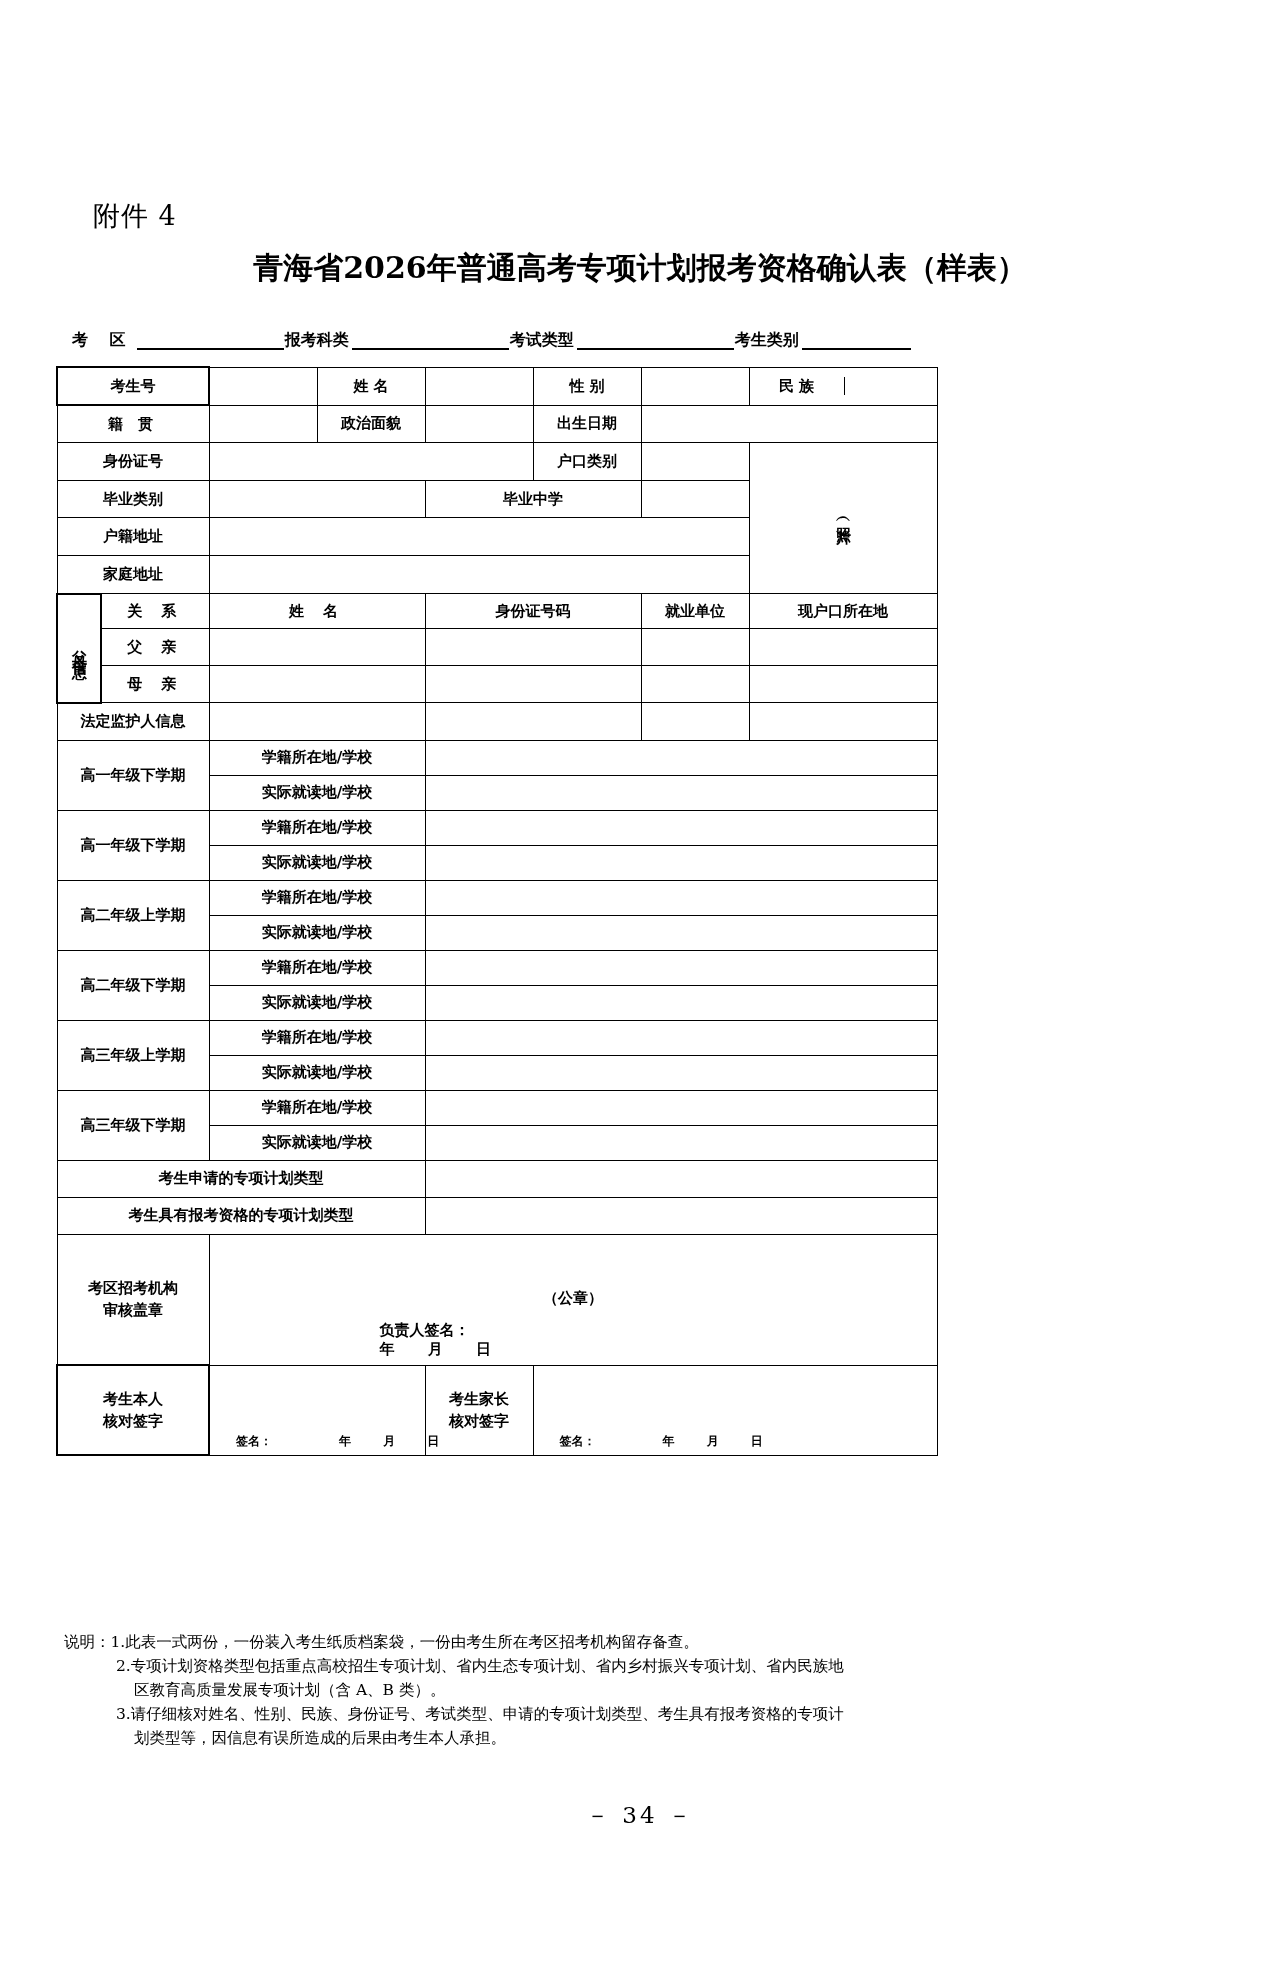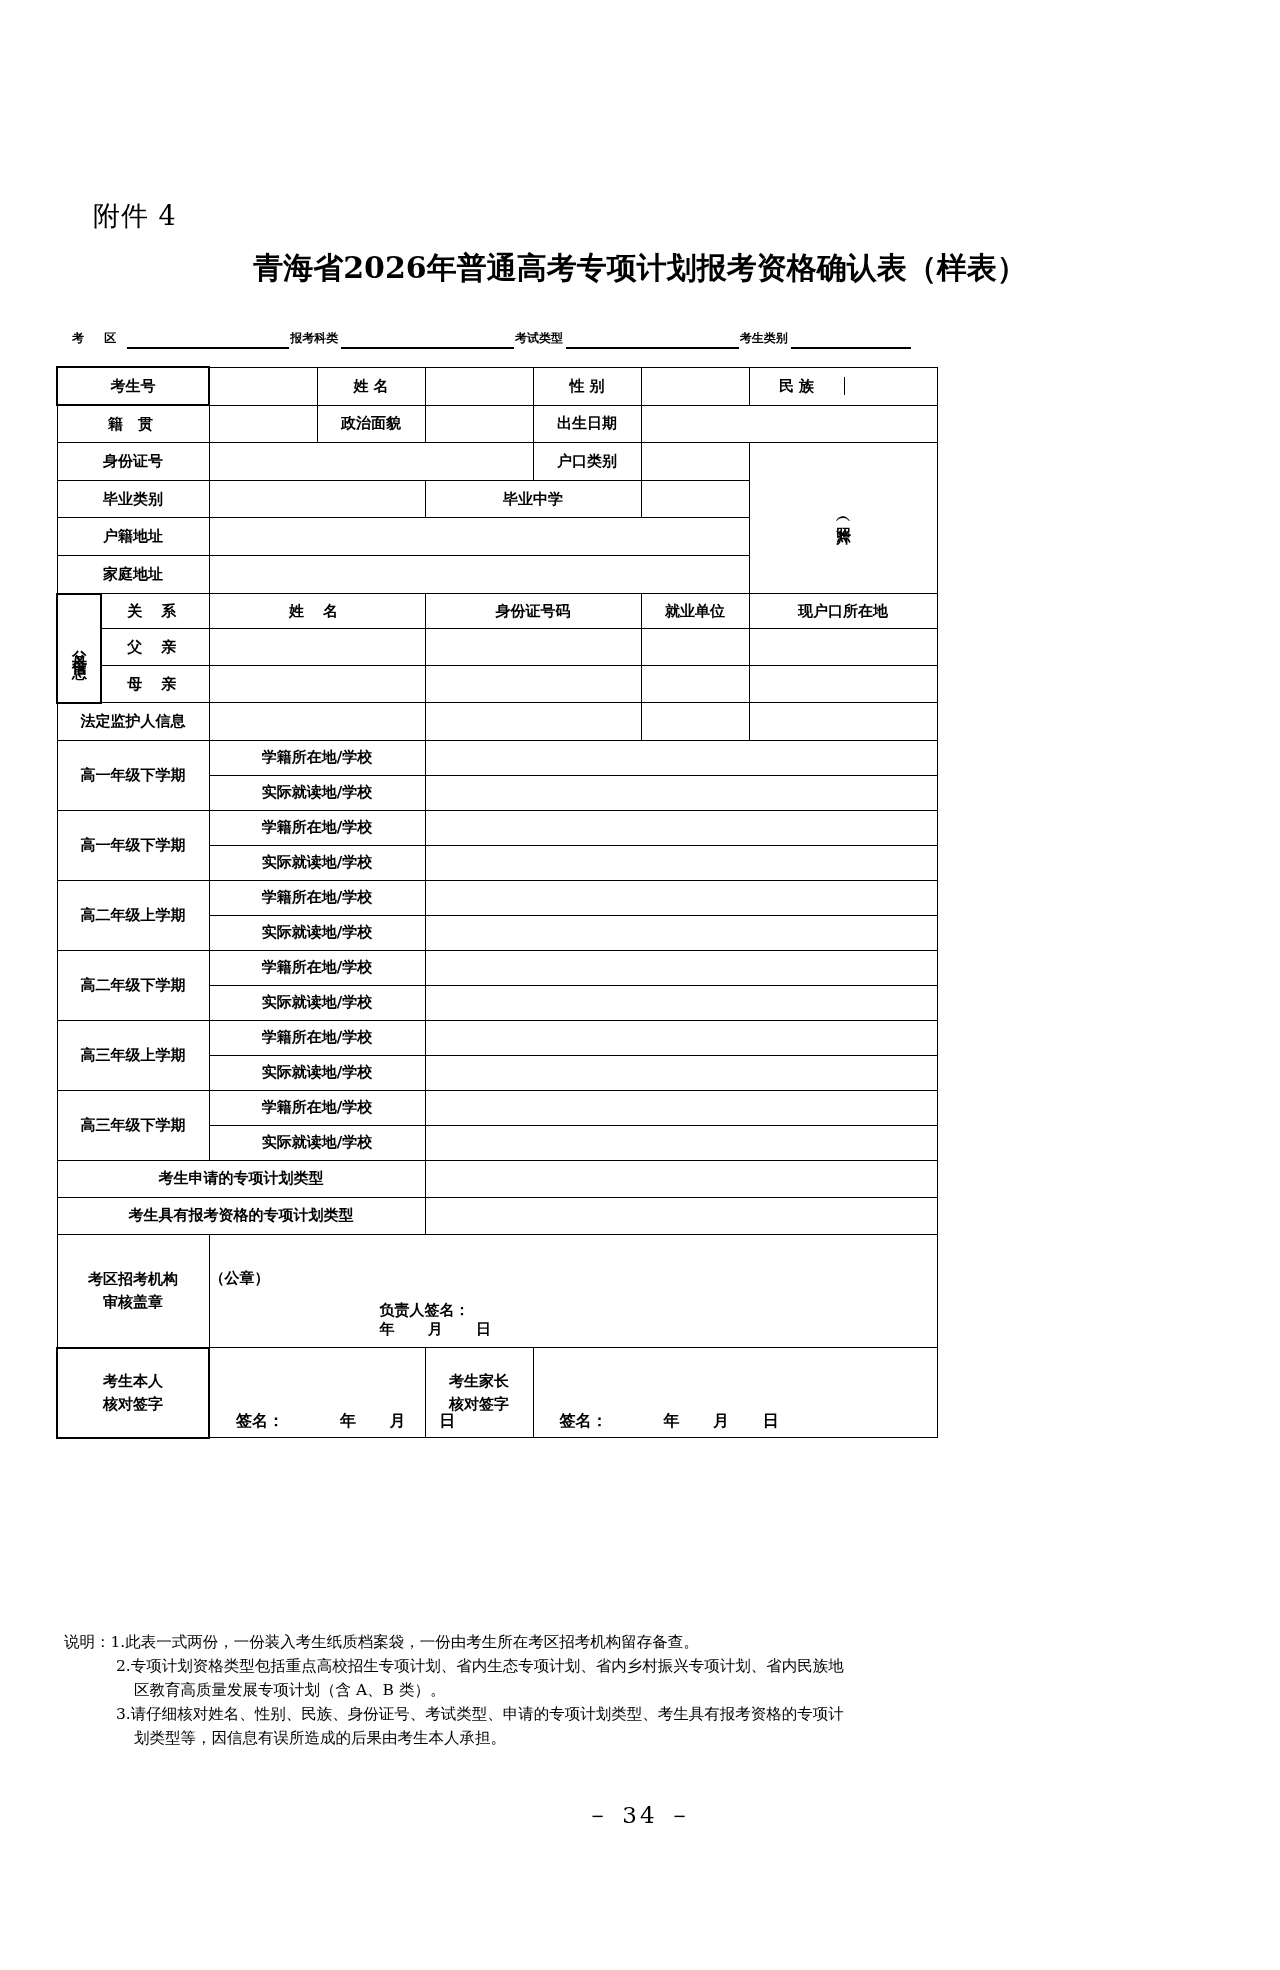--- a/index.html
+++ b/index.html
@@ -49,24 +49,24 @@
     white-space: nowrap;
   }
 
   
   .meta-row {
     position: absolute;
     left: 72px;
     top: 330px;
     width: 840px;
     display: flex;
-    align-items: flex-start;
+    align-items: center;
     font-family: "DejaVu Serif", "Liberation Serif", serif;
     font-weight: bold;
-    font-size: 12px;
+    font-size: 16px;
     white-space: nowrap;
   }
   .meta-label { flex: 0 0 auto; padding-right: 2px; }
   .meta-label.spaced { letter-spacing: 8px; }
   .meta-blank {
     flex: 1 1 auto;
     border-bottom: 2px solid #000;
     height: 17px;
     margin: 0 1px;
     min-width: 40px;
@@ -139,44 +139,45 @@
   }
 
   
   .seal-block {
     position: relative;
     height: 100%;
     min-height: 96px;
     text-align: left;
   }
   .seal-center {
-    text-align: left;
-    padding-top: 34px;
+    text-align: center;
+    padding-top: 54px;
     font-size: 15px;
   }
   .seal-line {
     display: flex;
     align-items: baseline;
     padding: 14px 0 6px 0;
     font-size: 15px;
     flex-direction: column;
   }
   .seal-line .sig-label { margin-left: 150px; white-space: nowrap; }
   .seal-line .date-part { margin-left: 170px; white-space: nowrap; letter-spacing: 14px; }
 
   .sign-row-inner {
     display: flex;
     align-items: flex-end;
     justify-content: flex-start;
     height: 100%;
     min-height: 70px;
-    font-size: 16px;
+    font-size: 12px;
     padding-bottom: 6px;
     padding-left: 26px;
     box-sizing: border-box;
+    gap: 11px;
   }
   .sign-row-inner .date-part {
     margin-left: 56px;
     letter-spacing: 14px;
     white-space: nowrap;
   }
   .two-line { line-height: 1.5; }
 
   
   .notes {

